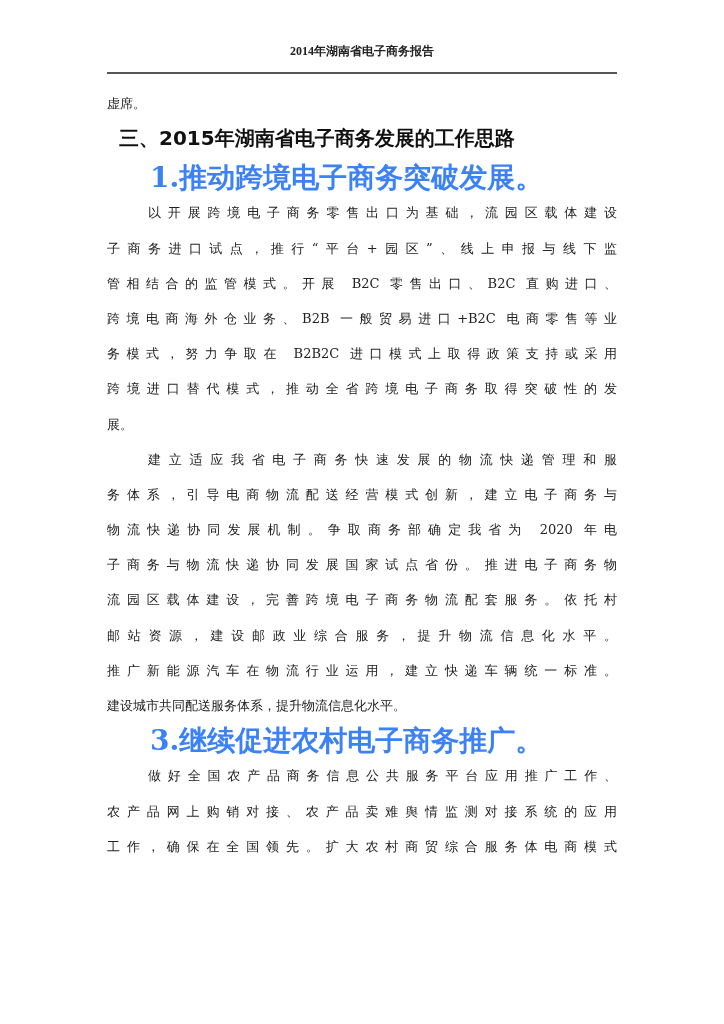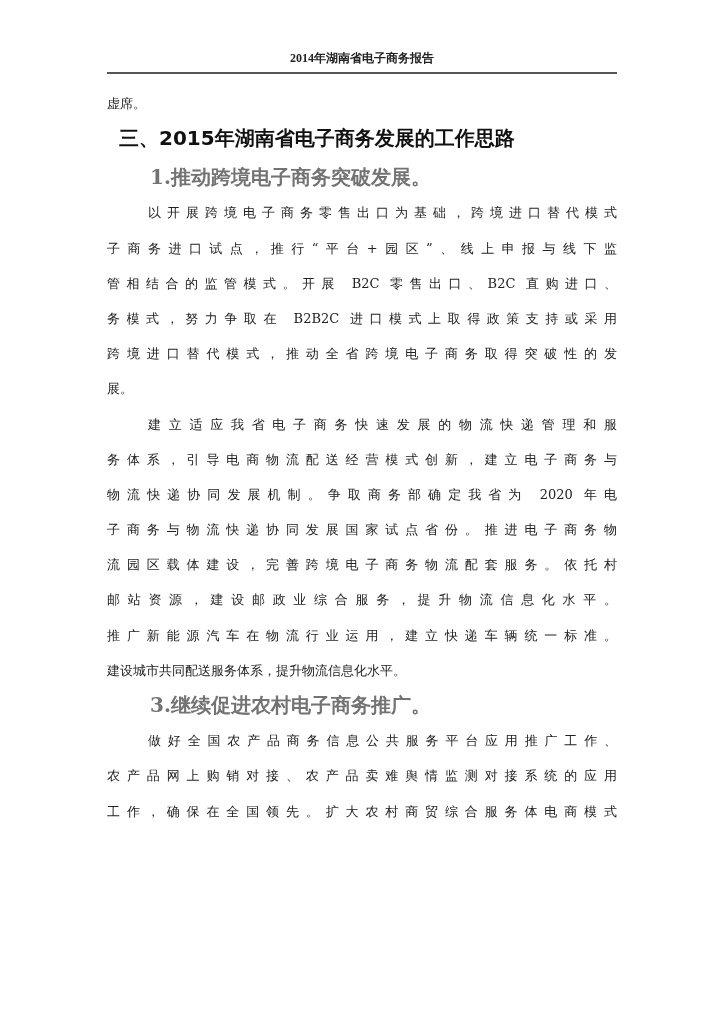--- a/index.html
+++ b/index.html
@@ -11,21 +11,21 @@
       width: 724px;
       height: 1024px;
       position: relative;
       overflow: hidden;
       font-family: "DejaVu Serif", "Liberation Serif", serif;
       color: #1a1a1a;
     }
     .page-header {
       position: absolute;
       left: 107px;
-      top: 50px;
+      top: 43px;
       width: 510px;
       text-align: center;
       font-family: "Liberation Serif", "DejaVu Serif", serif;
       font-weight: bold;
       font-size: 12px;
       line-height: 16px;
       color: #222;
     }
     .header-rule {
       position: absolute;
@@ -64,43 +64,44 @@
       line-height: 35px;
       height: 35px;
       margin-bottom: 4px;
       white-space: nowrap;
       padding-left: 12px;
       color: #111;
     }
     .sub-title {
       font-family: "DejaVu Serif", "Liberation Serif", serif;
       font-weight: bold;
-      font-size: 20px;
+      font-size: 28px;
       line-height: 35.2px;
       height: 35.2px;
       white-space: nowrap;
       padding-left: 43px;
-      color: #737373;
+      color: #3b82f6;
     }
   </style>
 </head>
 <body>
 
 <div class="page-header">2014年湖南省电子商务报告</div>
 <div class="header-rule"></div>
 
 <div class="content">
   <div class="line last">虚席。</div>
 
   <div class="section-title">三、2015年湖南省电子商务发展的工作思路</div>
 
   <div class="sub-title">1.推动跨境电子商务突破发展。</div>
-  <div class="line indent">以开展跨境电子商务零售出口为基础，跨境进口替代模式</div>
+  <div class="line indent">以开展跨境电子商务零售出口为基础，流园区载体建设</div>
   <div class="line">子商务进口试点，推行“平台+园区”、线上申报与线下监</div>
   <div class="line">管相结合的监管模式。开展 B2C 零售出口、B2C 直购进口、</div>
+  <div class="line">跨境电商海外仓业务、B2B 一般贸易进口+B2C 电商零售等业</div>
   <div class="line">务模式，努力争取在 B2B2C 进口模式上取得政策支持或采用</div>
   <div class="line">跨境进口替代模式，推动全省跨境电子商务取得突破性的发</div>
   <div class="line last">展。</div>
 
   <div class="line indent">建立适应我省电子商务快速发展的物流快递管理和服</div>
   <div class="line">务体系，引导电商物流配送经营模式创新，建立电子商务与</div>
   <div class="line">物流快递协同发展机制。争取商务部确定我省为 2020 年电</div>
   <div class="line">子商务与物流快递协同发展国家试点省份。推进电子商务物</div>
   <div class="line">流园区载体建设，完善跨境电子商务物流配套服务。依托村</div>
   <div class="line">邮站资源，建设邮政业综合服务，提升物流信息化水平。</div>

